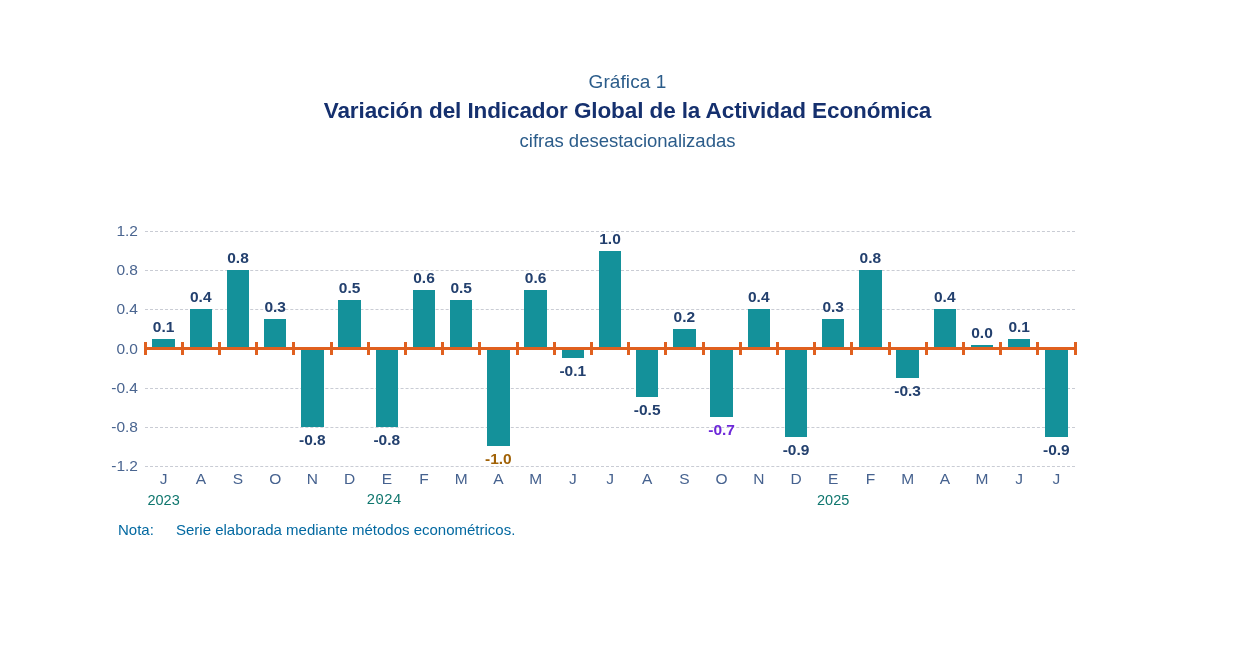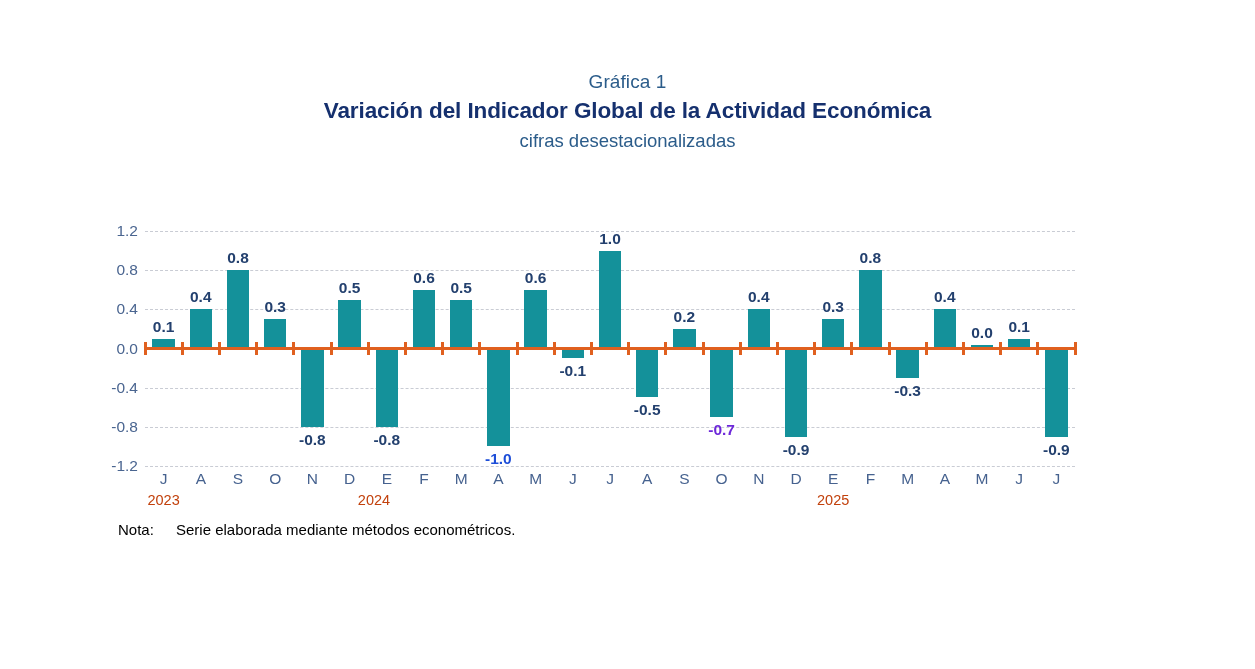--- a/index.html
+++ b/index.html
@@ -129,34 +129,34 @@
     font-size: 15.5px;
     color: #46628f;
     text-align: center;
     transform: translateX(-50%);
     white-space: nowrap;
   }
   .yeartick {
     position: absolute;
     top: 22px;
     font-size: 14.5px;
-    color: #c2410c;
+    color: #0f766e;
     text-align: right;
     transform: translateX(-50%);
     white-space: nowrap;
   }
 
   
   #footnotes {
     position: absolute;
     left: 118px;
     top: 519px;
     width: 1100px;
     font-size: 15px;
-    color: #000000;
+    color: #0369a1;
     line-height: 1.42;
   }
   .fn-row { white-space: nowrap; }
   .fn-key { display: inline-block; }
   .fn-nota-key { width: 58px; }
   .fn-fuente-key { width: 62px; }
   .smallcaps { font-size: 12px; letter-spacing: .2px; }
 </style>
 </head>
 <body>
@@ -209,21 +209,21 @@
       <div class="zero-tick" style="left: 221.7px; top: 111px; background: rgb(224, 96, 31);"></div>
       <div class="bar-label" style="left: 223.2px; width: 37.2px; color: rgb(35, 64, 110); top: 199.833px;">-0.8</div>
       <div class="bar" title="F: 0.6" style="left: 267.84px; width: 22.32px; background: rgb(20, 145, 154); top: 58.75px; height: 58.75px;"></div>
       <div class="zero-tick" style="left: 258.9px; top: 111px; background: rgb(224, 96, 31);"></div>
       <div class="bar-label" style="left: 260.4px; width: 37.2px; color: rgb(35, 64, 110); top: 37.75px;">0.6</div>
       <div class="bar" title="M: 0.5" style="left: 305.04px; width: 22.32px; background: rgb(20, 145, 154); top: 68.5417px; height: 48.9583px;"></div>
       <div class="zero-tick" style="left: 296.1px; top: 111px; background: rgb(224, 96, 31);"></div>
       <div class="bar-label" style="left: 297.6px; width: 37.2px; color: rgb(35, 64, 110); top: 47.5417px;">0.5</div>
       <div class="bar" title="A: -1.0" style="left: 342.24px; width: 22.32px; background: rgb(20, 145, 154); top: 117.5px; height: 97.9167px;"></div>
       <div class="zero-tick" style="left: 333.3px; top: 111px; background: rgb(224, 96, 31);"></div>
-      <div class="bar-label" style="left: 334.8px; width: 37.2px; color: #1d4ed8; top: 219.417px;">-1.0</div>
+      <div class="bar-label" style="left: 334.8px; width: 37.2px; color: #a16207; top: 219.417px;">-1.0</div>
       <div class="bar" title="M: 0.6" style="left: 379.44px; width: 22.32px; background: rgb(20, 145, 154); top: 58.75px; height: 58.75px;"></div>
       <div class="zero-tick" style="left: 370.5px; top: 111px; background: rgb(224, 96, 31);"></div>
       <div class="bar-label" style="left: 372px; width: 37.2px; color: rgb(35, 64, 110); top: 37.75px;">0.6</div>
       <div class="bar" title="J: -0.1" style="left: 416.64px; width: 22.32px; background: rgb(20, 145, 154); top: 117.5px; height: 9.79167px;"></div>
       <div class="zero-tick" style="left: 407.7px; top: 111px; background: rgb(224, 96, 31);"></div>
       <div class="bar-label" style="left: 409.2px; width: 37.2px; color: rgb(35, 64, 110); top: 131.292px;">-0.1</div>
       <div class="bar" title="J: 1.0" style="left: 453.84px; width: 22.32px; background: rgb(20, 145, 154); top: 19.5833px; height: 97.9167px;"></div>
       <div class="zero-tick" style="left: 444.9px; top: 111px; background: rgb(224, 96, 31);"></div>
       <div class="bar-label" style="left: 446.4px; width: 37.2px; color: rgb(35, 64, 110); top: -1.41667px;">1.0</div>
       <div class="bar" title="A: -0.5" style="left: 491.04px; width: 22.32px; background: rgb(20, 145, 154); top: 117.5px; height: 48.9583px;"></div>
@@ -284,21 +284,21 @@
       <div class="xtick" style="left: 613.8px;">N</div>
       <div class="xtick" style="left: 651px;">D</div>
       <div class="xtick" style="left: 688.2px;">E</div>
       <div class="xtick" style="left: 725.4px;">F</div>
       <div class="xtick" style="left: 762.6px;">M</div>
       <div class="xtick" style="left: 799.8px;">A</div>
       <div class="xtick" style="left: 837px;">M</div>
       <div class="xtick" style="left: 874.2px;">J</div>
       <div class="xtick" style="left: 911.4px;">J</div>
       <div class="yeartick" style="left: 18.6px;">2023</div>
-      <div class="yeartick" style="left: 229px;">2024</div>
+      <div class="yeartick" style="left: 239px; font-family: Liberation Mono, monospace;">2024</div>
       <div class="yeartick" style="left: 688.2px;">2025</div>
     </div>
 
   <div id="footnotes">
     <div class="fn-row">
       <span class="fn-key fn-nota-key">Nota:</span><span>Serie elaborada mediante métodos econométricos.</span>
     </div>
   </div>
 
 </div>

